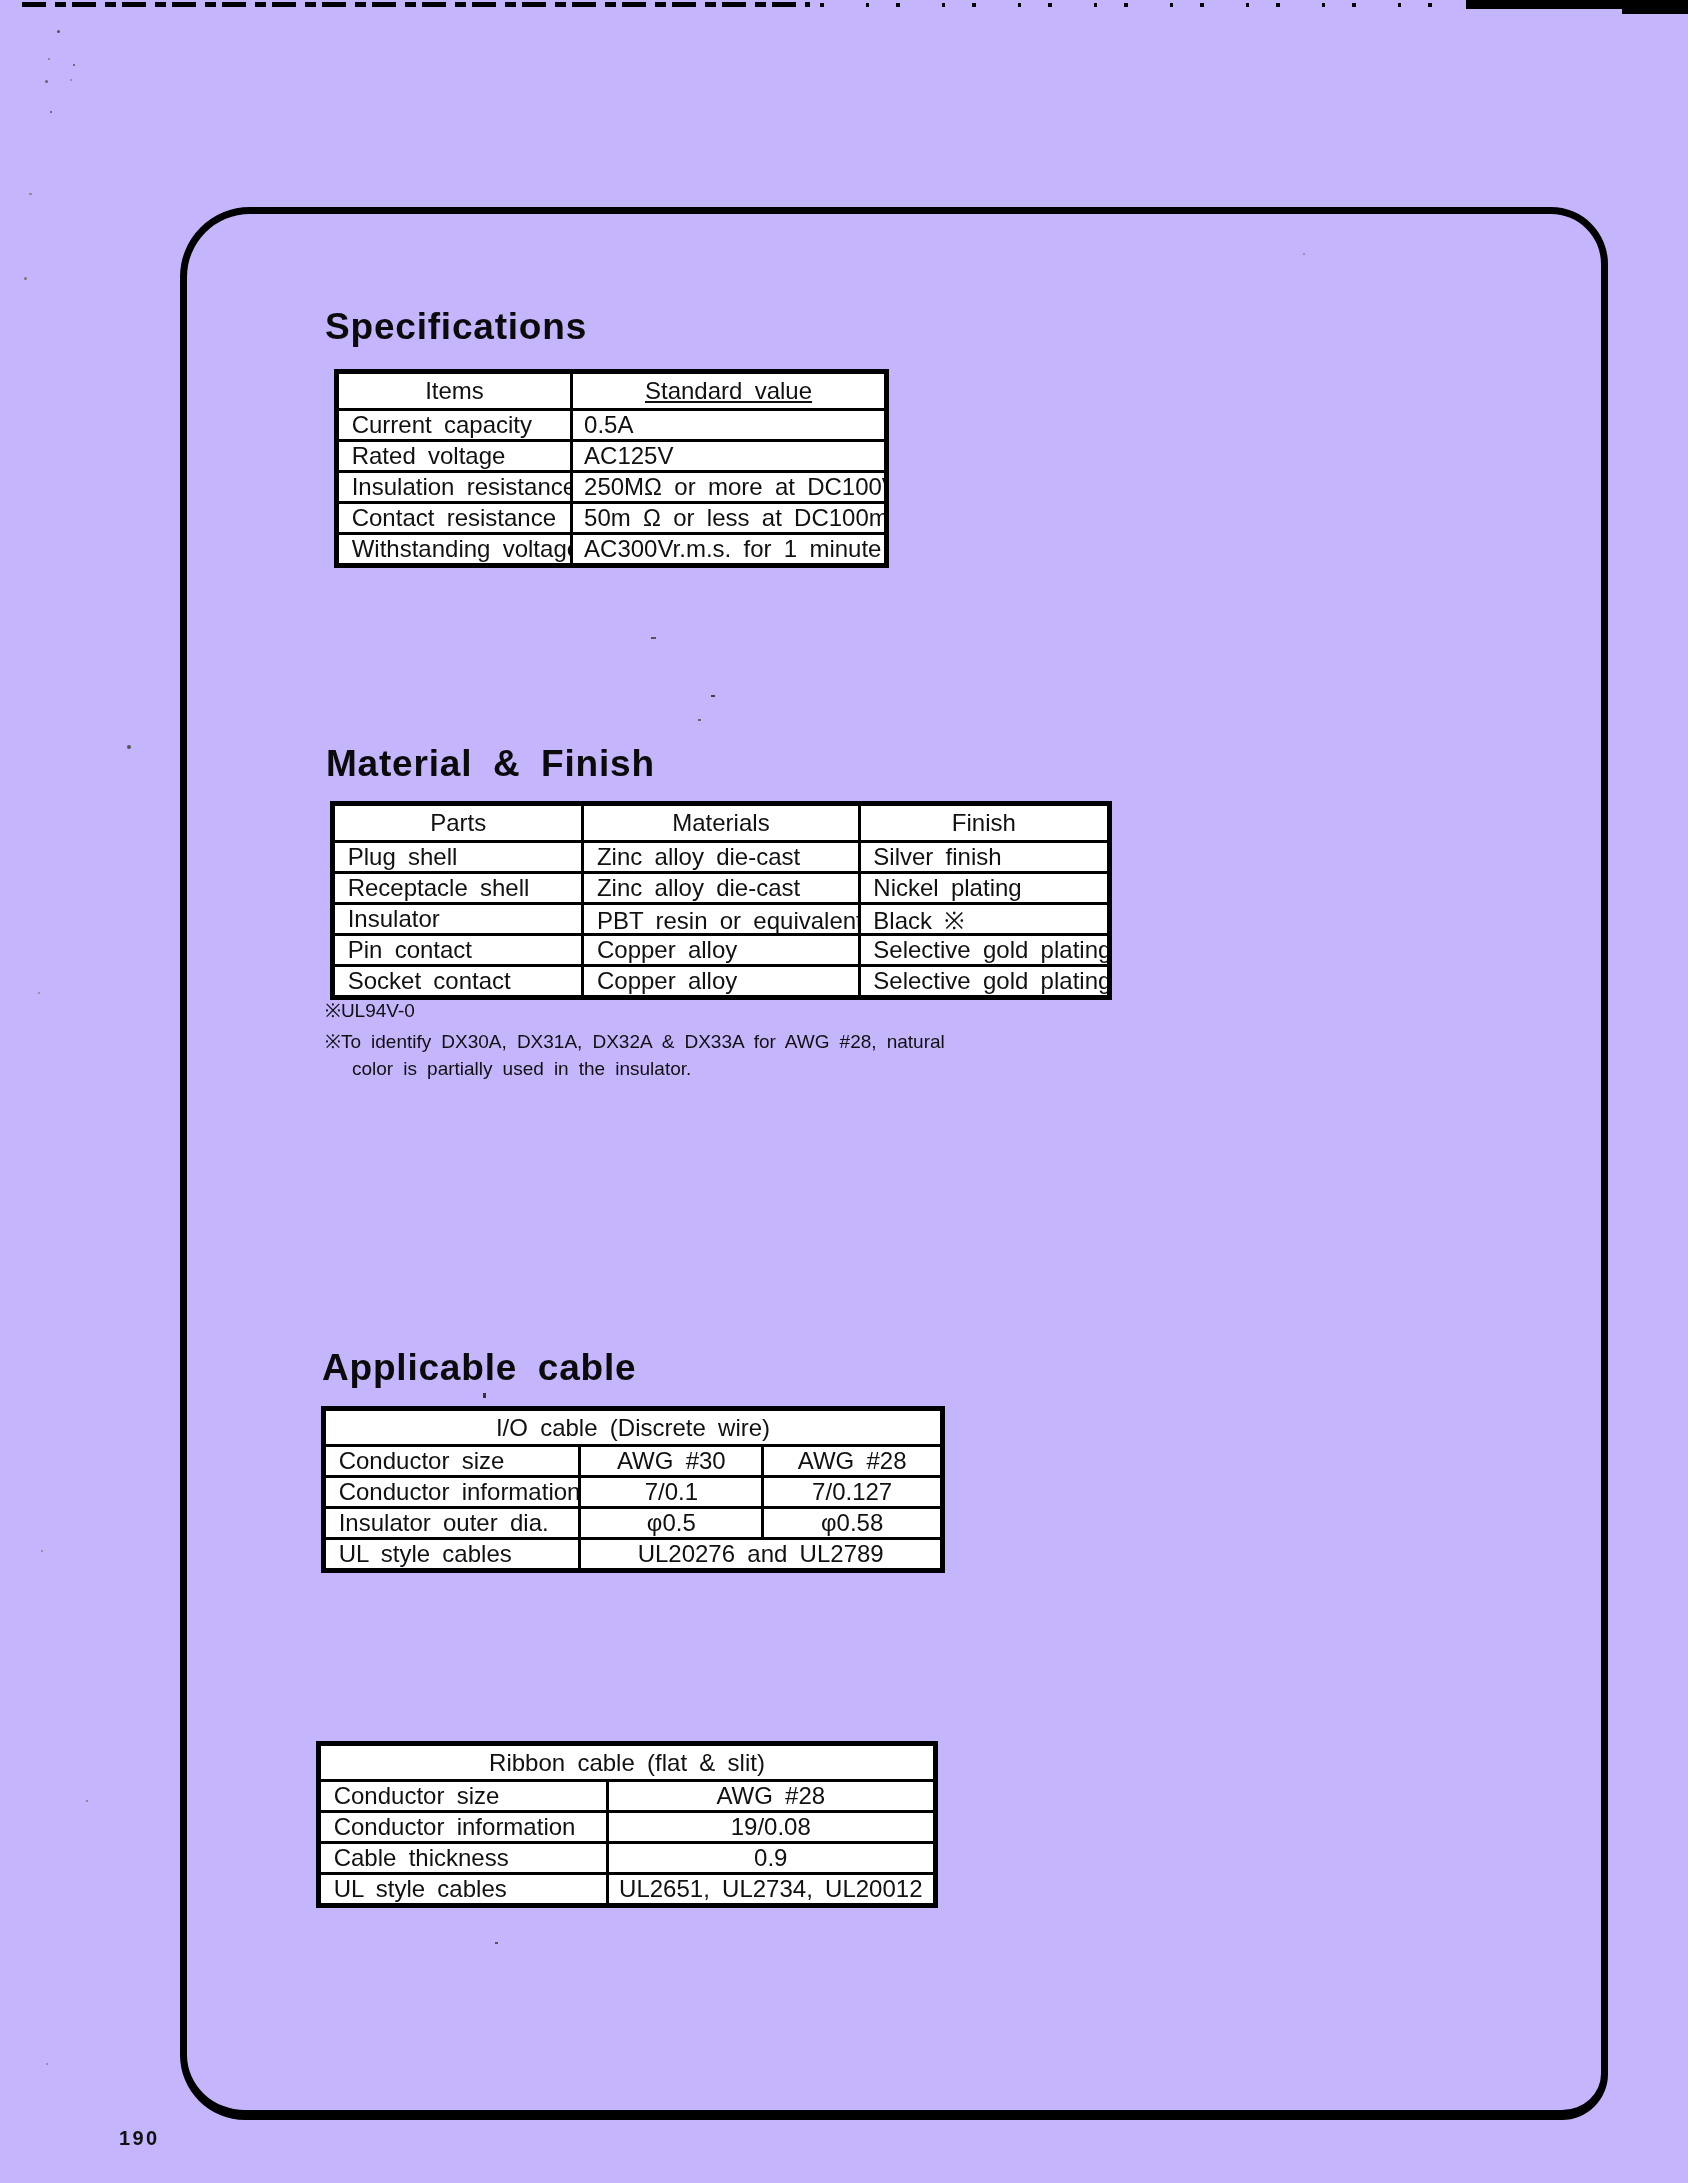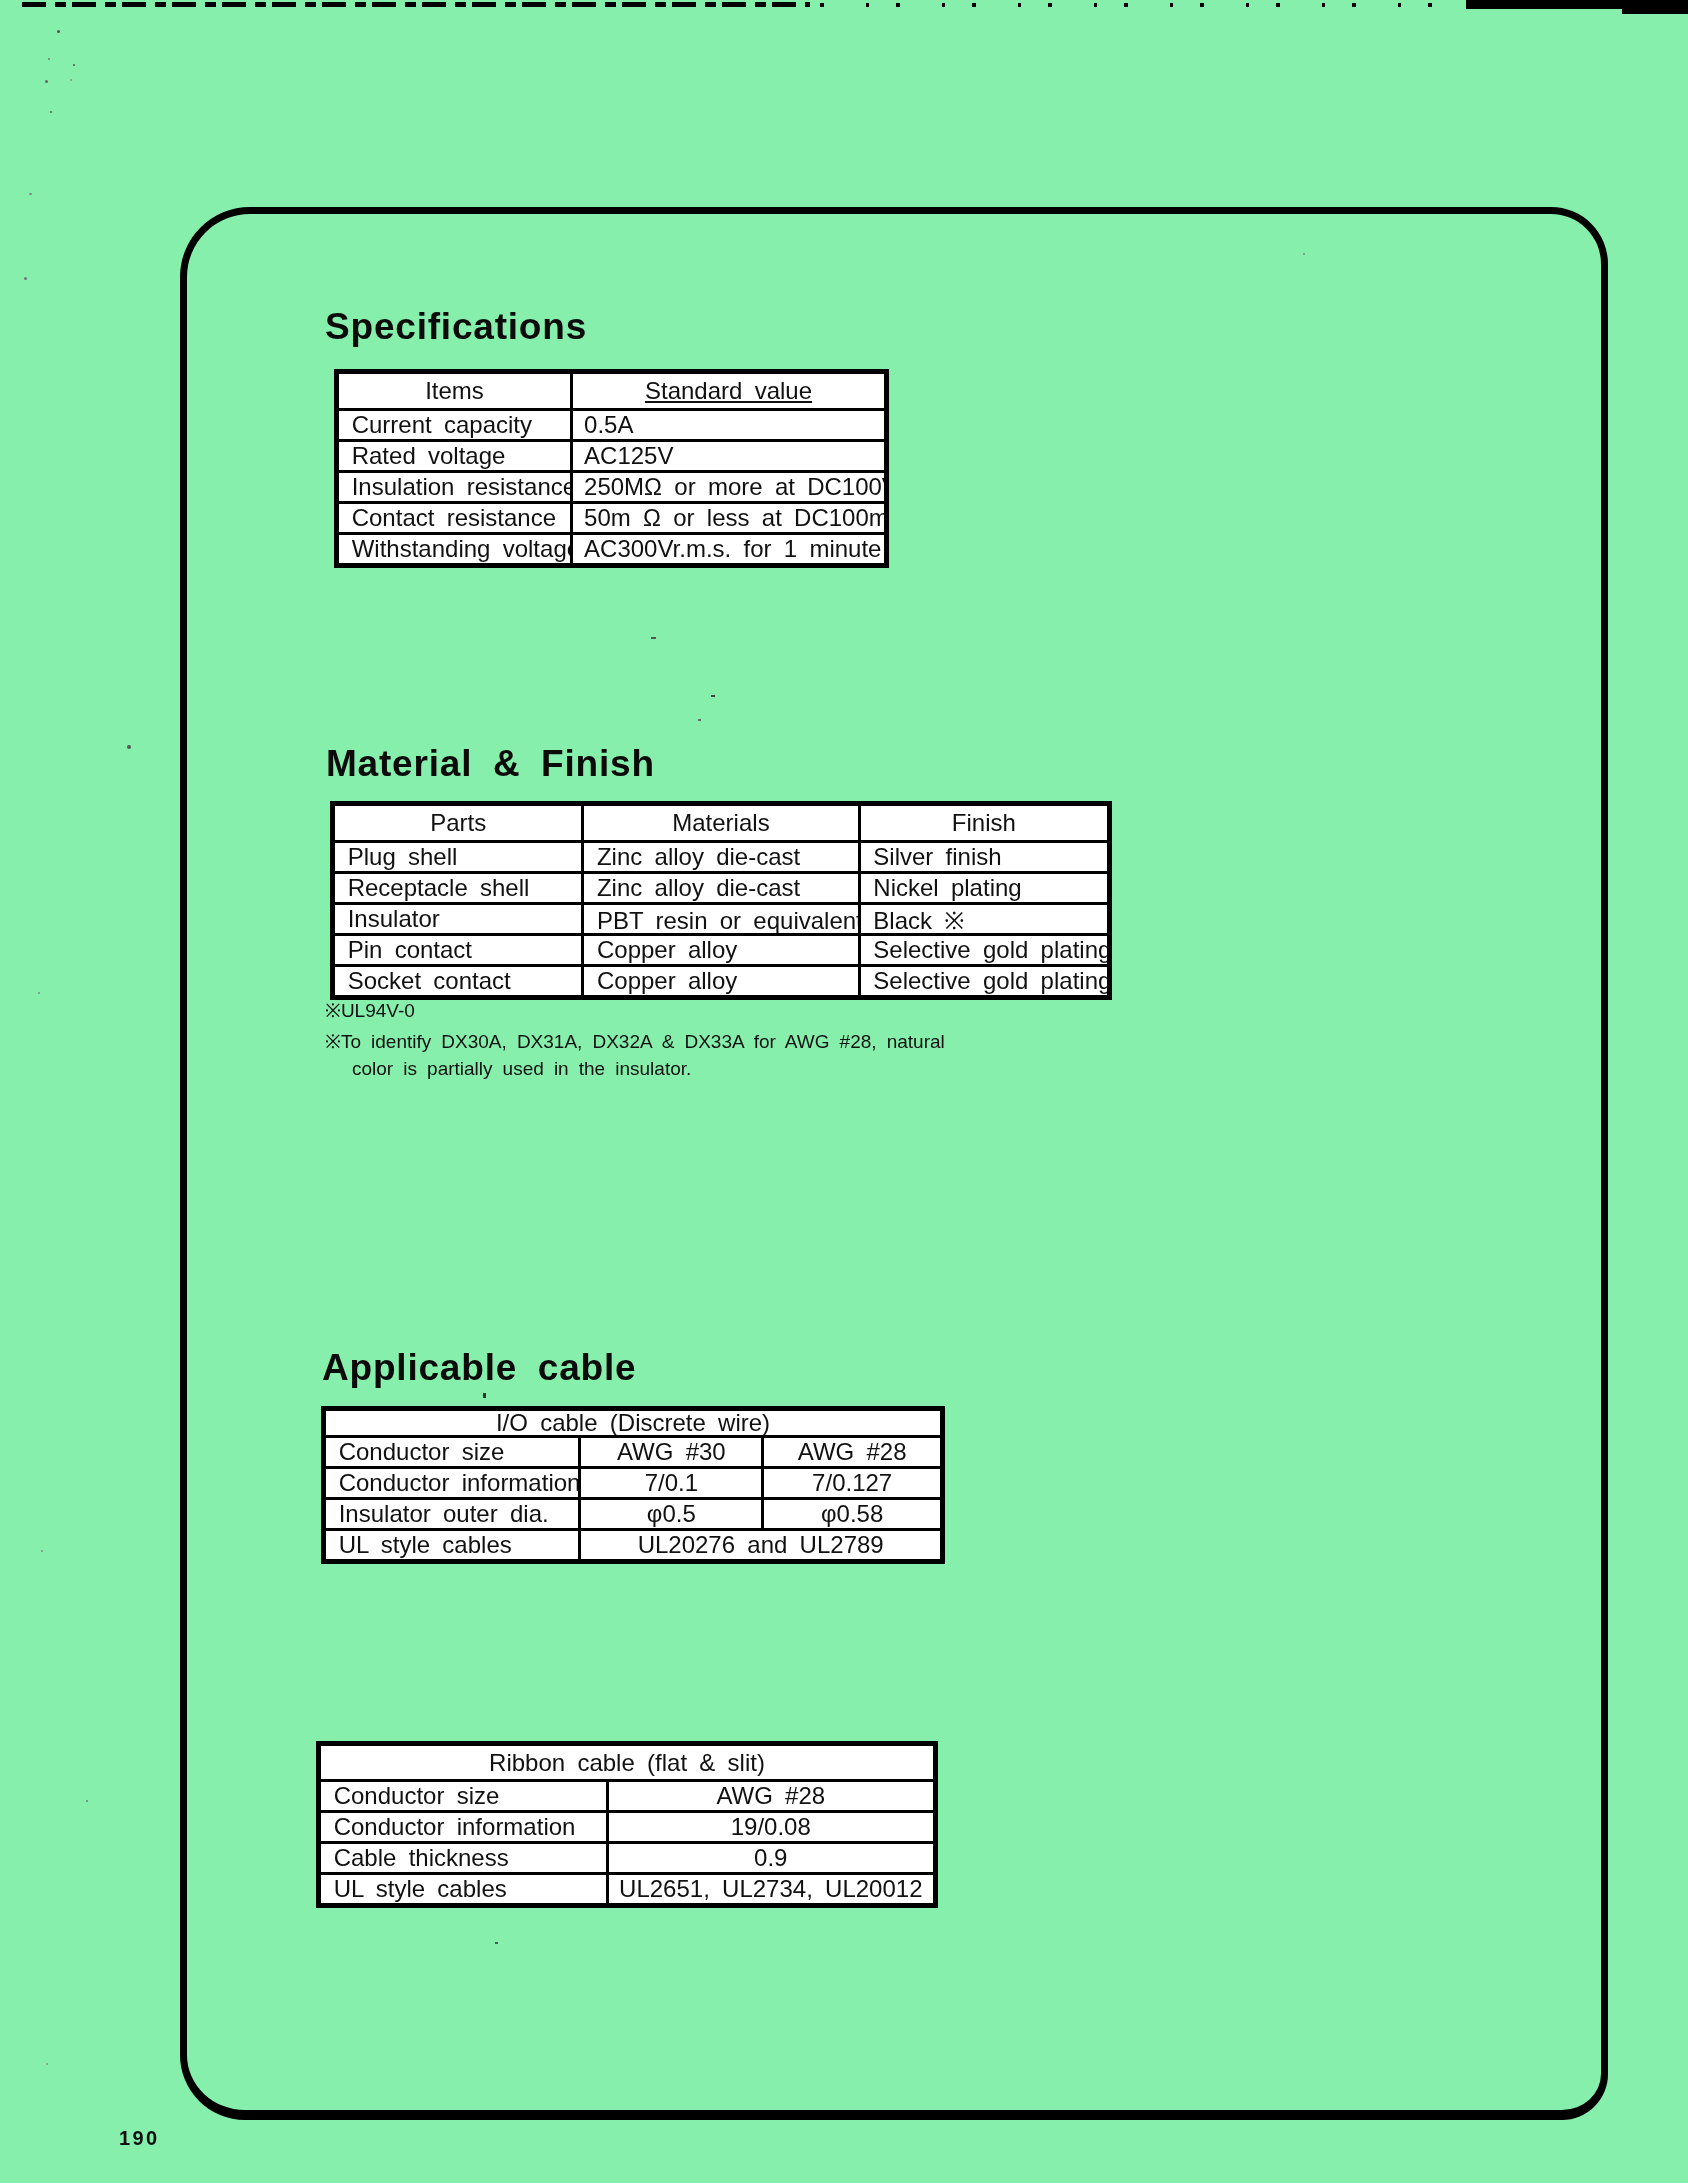--- a/index.html
+++ b/index.html
@@ -1,19 +1,19 @@
 <!DOCTYPE html>
 <html style="font-size:12.7px"><head>
 <meta charset="utf-8">
 <style>
   html,body { margin:0; padding:0; background:#e8e8e8; }
   .doc {
     position:relative;
     width:1689px; height:2183px;
-    background:#86efac;
+    background:#c4b5fd;
     font-family:"Liberation Sans", sans-serif;
     color:#111;
     overflow:hidden;
   }
   
   .page-border {
     position:absolute;
     left:180px; top:207px;
     width:1428px; height:1913px;
     box-sizing:border-box;
@@ -75,21 +75,21 @@
   .t.mf .c1 { width:31.9%; } .t.mf .c2 { width:35.8%; } .t.mf .c3 { width:32.3%; }
 
   .note {
     position:absolute; left:325px;
     font-size:19px; word-spacing:4.8px; white-space:nowrap;
   }
   .note.indent { left:352px; }
 
   
   .t.io { left:321px; top:1406px; width:624px; }
-  .t.io .row { height:31px; } .t.io .row.hdr { height:24px;text-align:right; }
+  .t.io .row { height:31px; } .t.io .row.hdr { height:33px;text-align:right; }
   .t.io .c1 { width:41.1%; } .t.io .c2 { width:29.8%; } .t.io .c3 { width:29.1%; }
   .t.io .span2 { width:58.9%; }
   .t.io .full { width:100%; }
 
   
   .t.rb { left:316px; top:1741px; width:622px; }
   .t.rb .row { height:31px; } .t.rb .row.hdr { height:33px; }
   .t.rb .c1 { width:46.5%; } .t.rb .c2 { width:53.5%; }
   .t.rb .full { width:100%; }
 </style>

